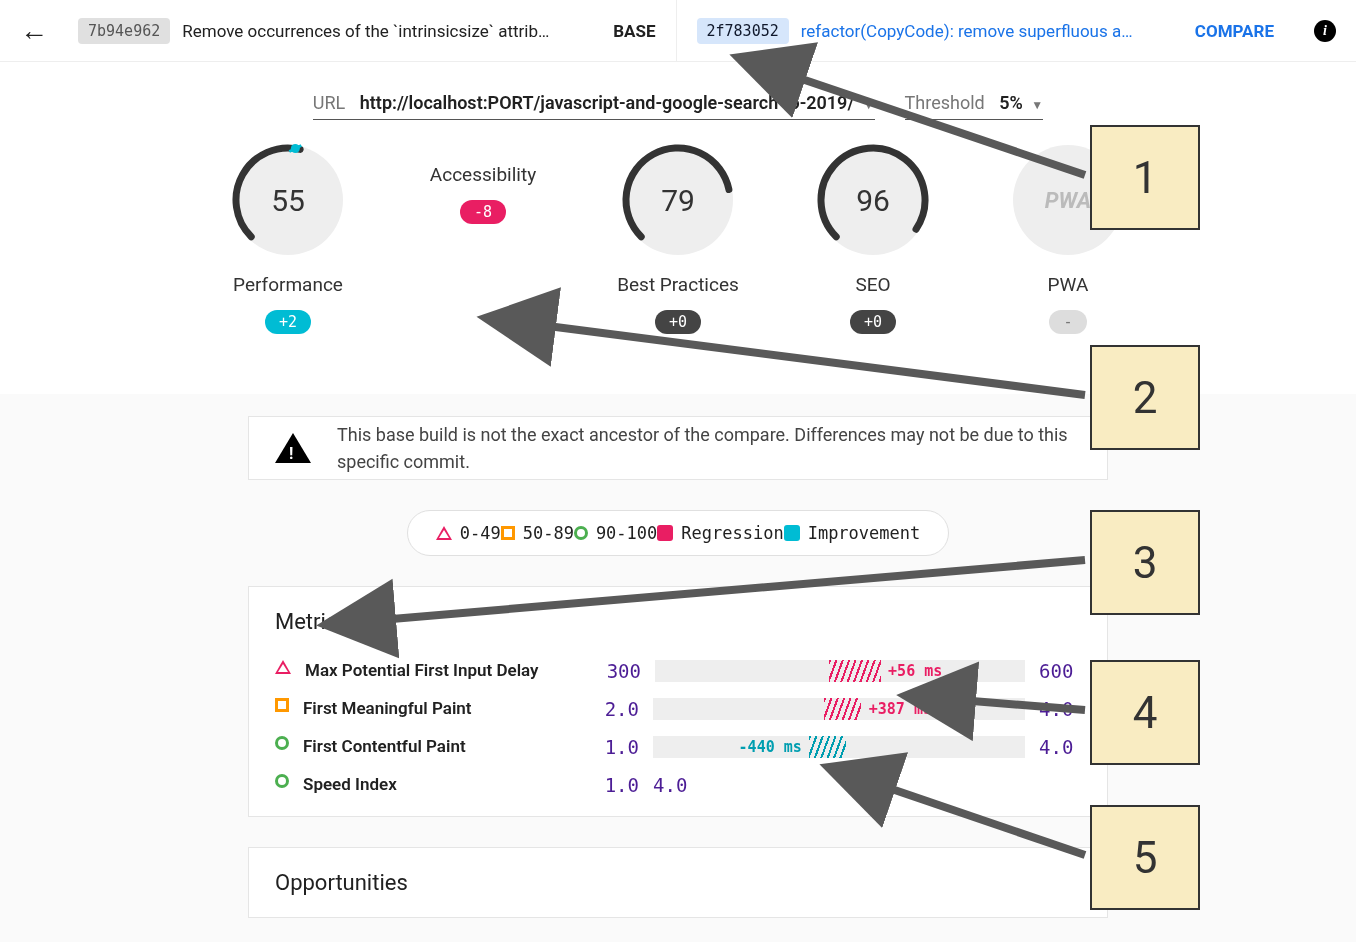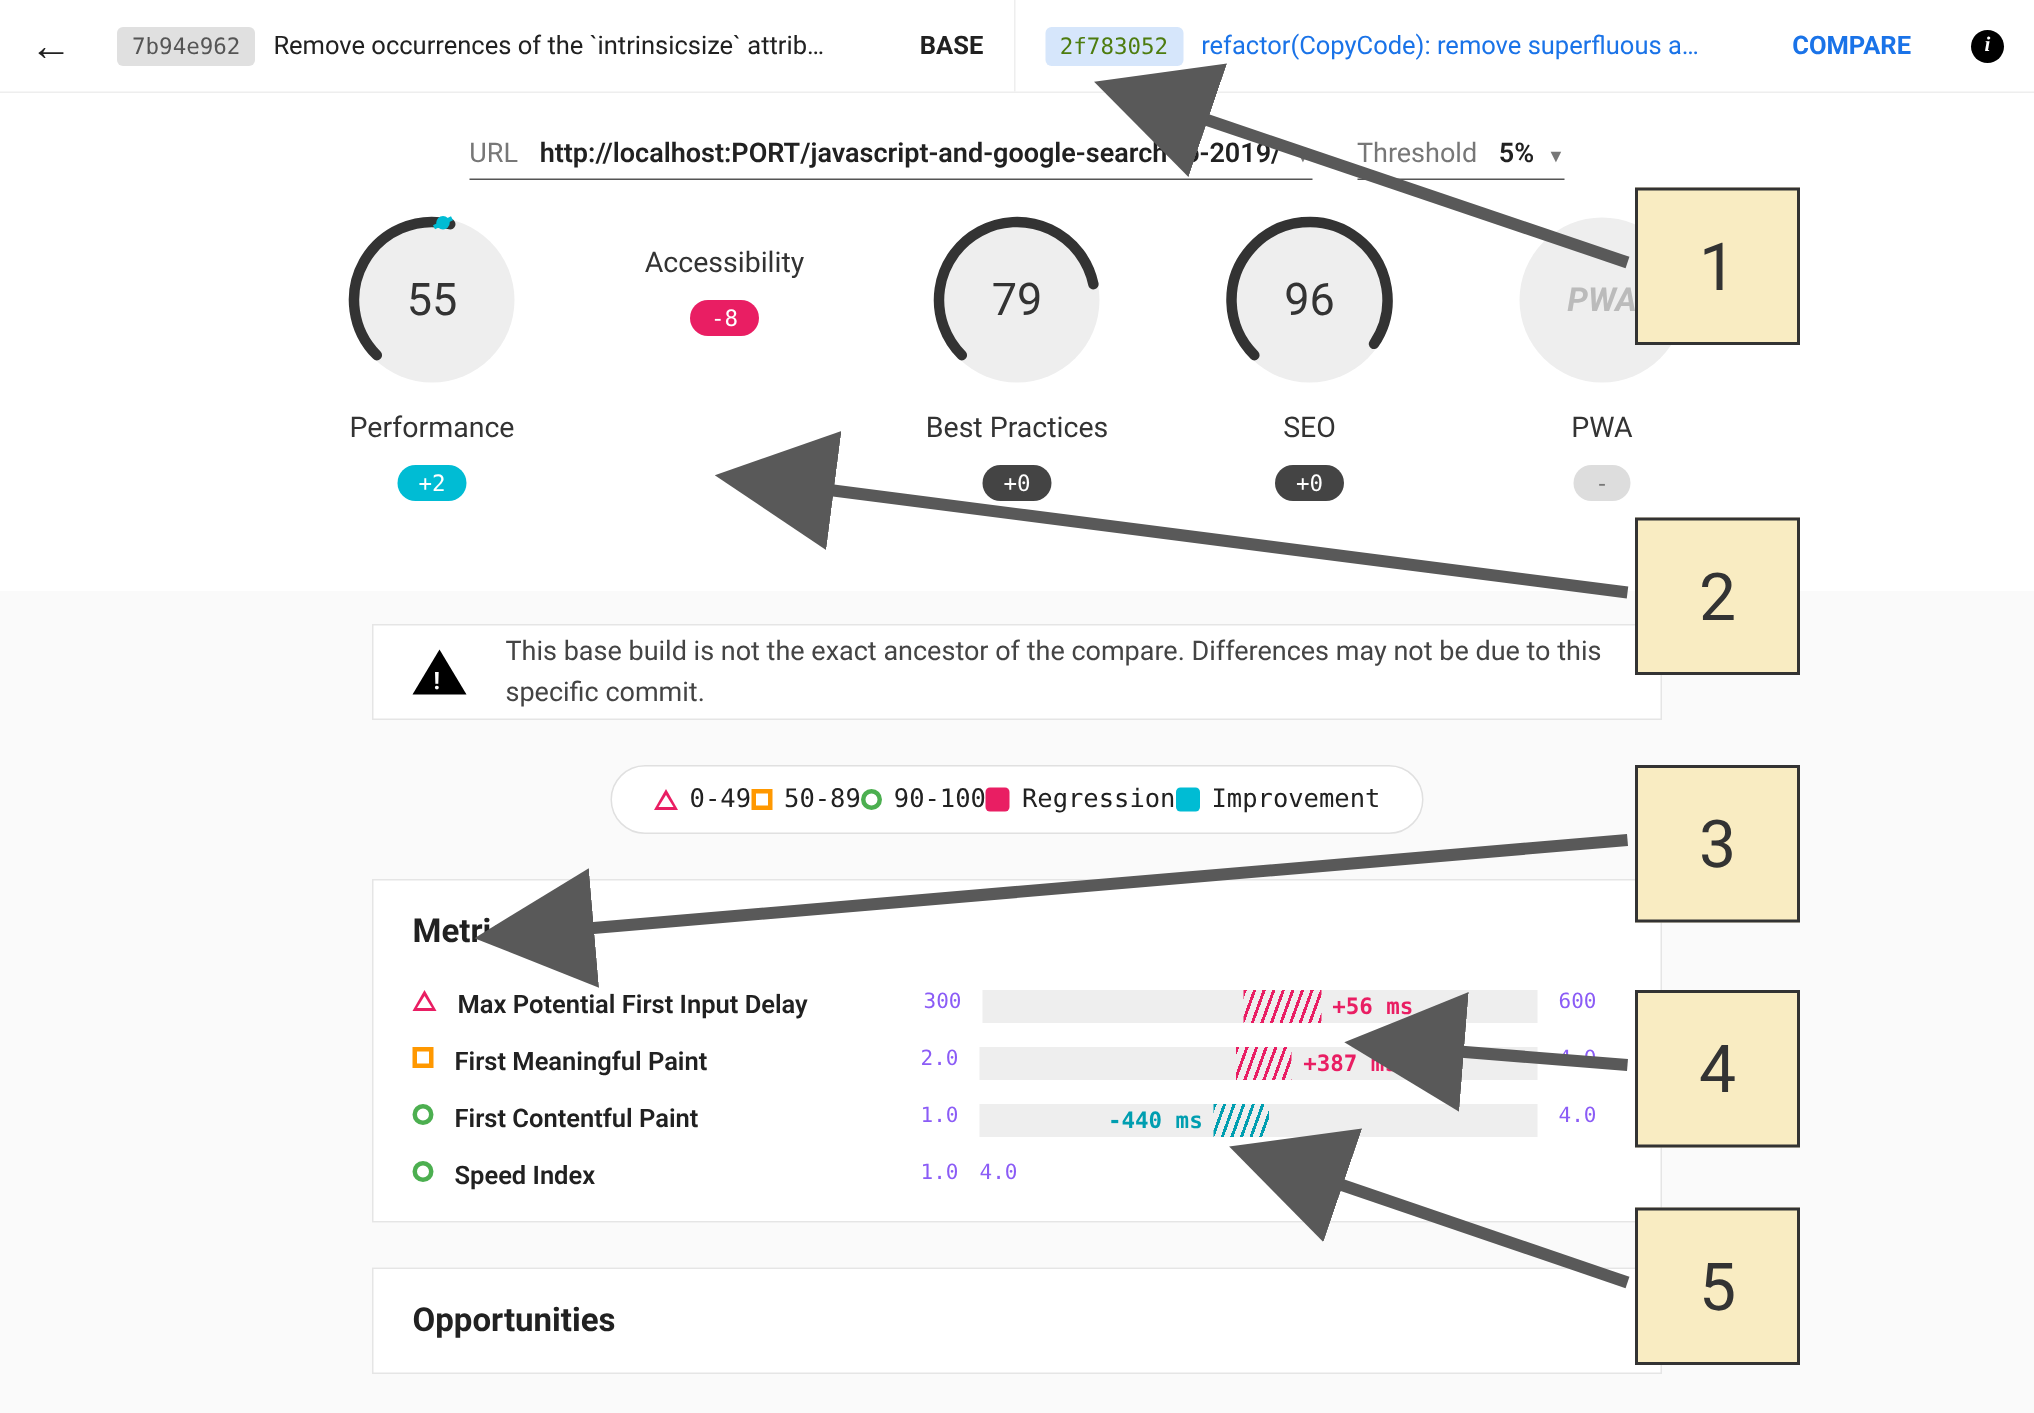--- a/index.html
+++ b/index.html
@@ -36,21 +36,21 @@
     padding-left: 20px;
     color: #1a73e8;
   }
   .hash-pill {
     font-family: ui-monospace, Menlo, Consolas, monospace;
     font-size: 15px;
     padding: 4px 10px;
     border-radius: 4px;
   }
   .hash-base { background: #e0e0e0; color: #555; }
-  .hash-compare { background: #d6e6fb; color: #4d7c0f; }
+  .hash-compare { background: #d6e6fb; color: #0f172a; }
   .commit-msg {
     font-size: 17px;
     white-space: nowrap;
     overflow: hidden;
     text-overflow: ellipsis;
     flex: 1;
   }
   .commit-tag {
     font-weight: 700;
     font-size: 17px;
@@ -133,24 +133,24 @@
   .sym-tri::after{content:"";position:absolute;left:-5px;top:4px;border-left:5px solid transparent;border-right:5px solid transparent;border-bottom:8px solid #fff;}
   .sym-sq{width:14px;height:14px;border:3px solid #ff9800;}
   .sym-cir{width:14px;height:14px;border:3px solid #4caf50;border-radius:50%;}
   .sym-box-pink{width:16px;height:16px;background:#e91e63;border-radius:3px;}
   .sym-box-teal{width:16px;height:16px;background:#00bcd4;border-radius:3px;}
 
   .card {
     margin-top:30px; background:#fff; border:1px solid #e5e5e5; width:860px;
     padding:22px 26px 12px;
   }
-  .card h2{font-size:22px;font-weight:700;margin-bottom:18px;}
+  .card h2{font-size:22px;font-weight:400;margin-bottom:18px;}
   .metric-row{display:flex;align-items:flex-start;gap:14px;padding:8px 0;font-size:17px;}
   .metric-name{font-weight:600;flex:0 0 280px;}
-  .metric-low,.metric-high{font-family:ui-monospace,Menlo,Consolas,monospace;color:#8b5cf6;font-size:14px;width:42px;text-align:right;}
+  .metric-low,.metric-high{font-family:ui-monospace,Menlo,Consolas,monospace;color:#4c1d95;font-size:19px;width:42px;text-align:right;}
   .metric-high{text-align:left;}
   .bar-outer{flex:1;height:22px;background:#eee;position:relative;display:flex;align-items:center;}
   .bar-delta{
     position:absolute;top:0;bottom:0;
     background-image: repeating-linear-gradient(110deg, currentColor 0 2px, transparent 2px 6px);
   }
   .bar-label{position:absolute;font-family:ui-monospace,Menlo,Consolas,monospace;font-size:15px;font-weight:600; white-space:nowrap;}
   .c-pink{color:#e91e63;} .c-teal{color:#009eb0;}
 
   

